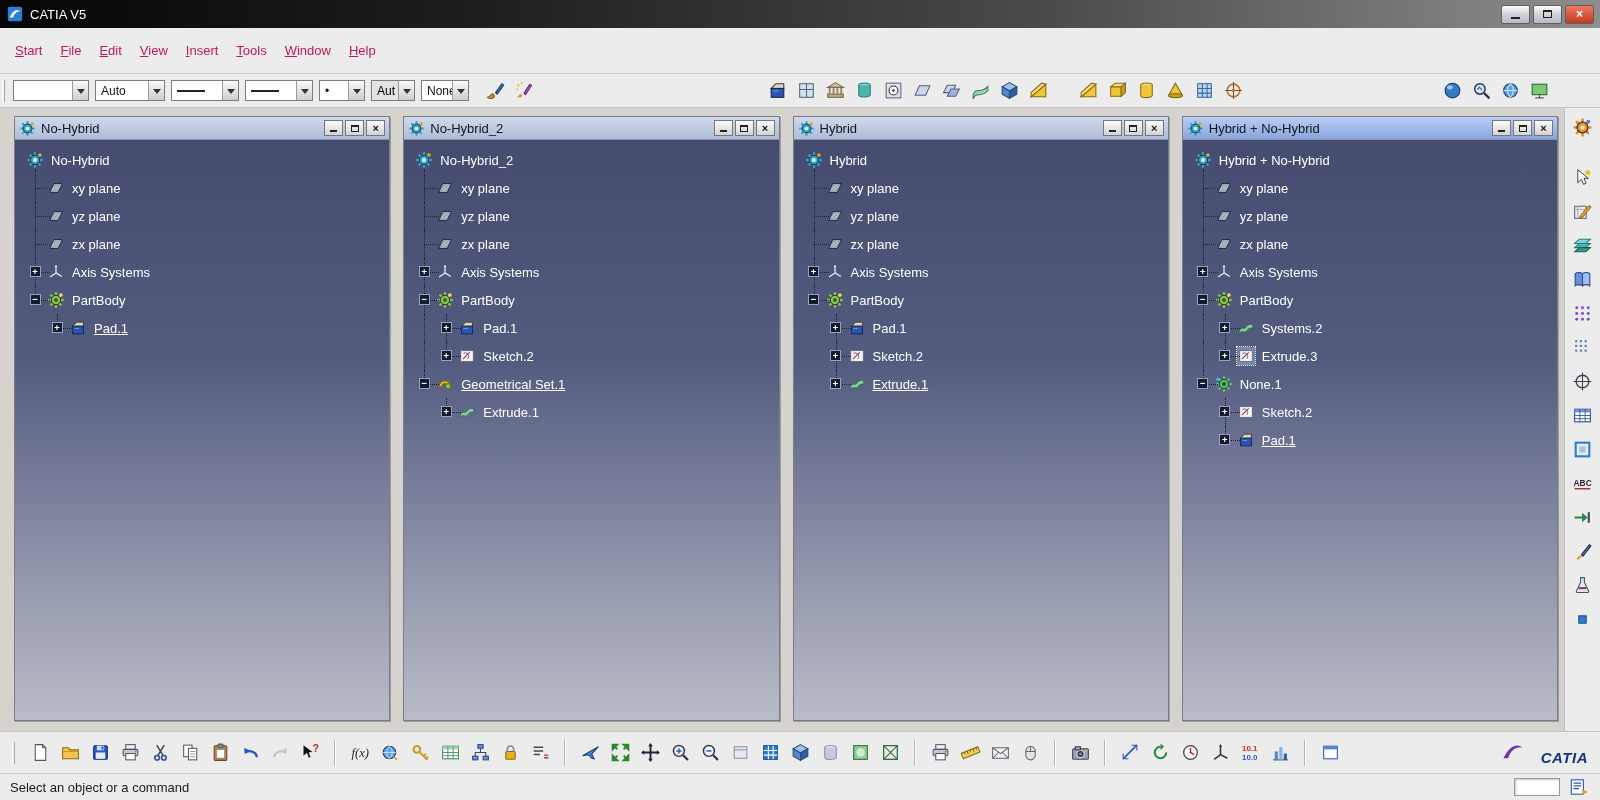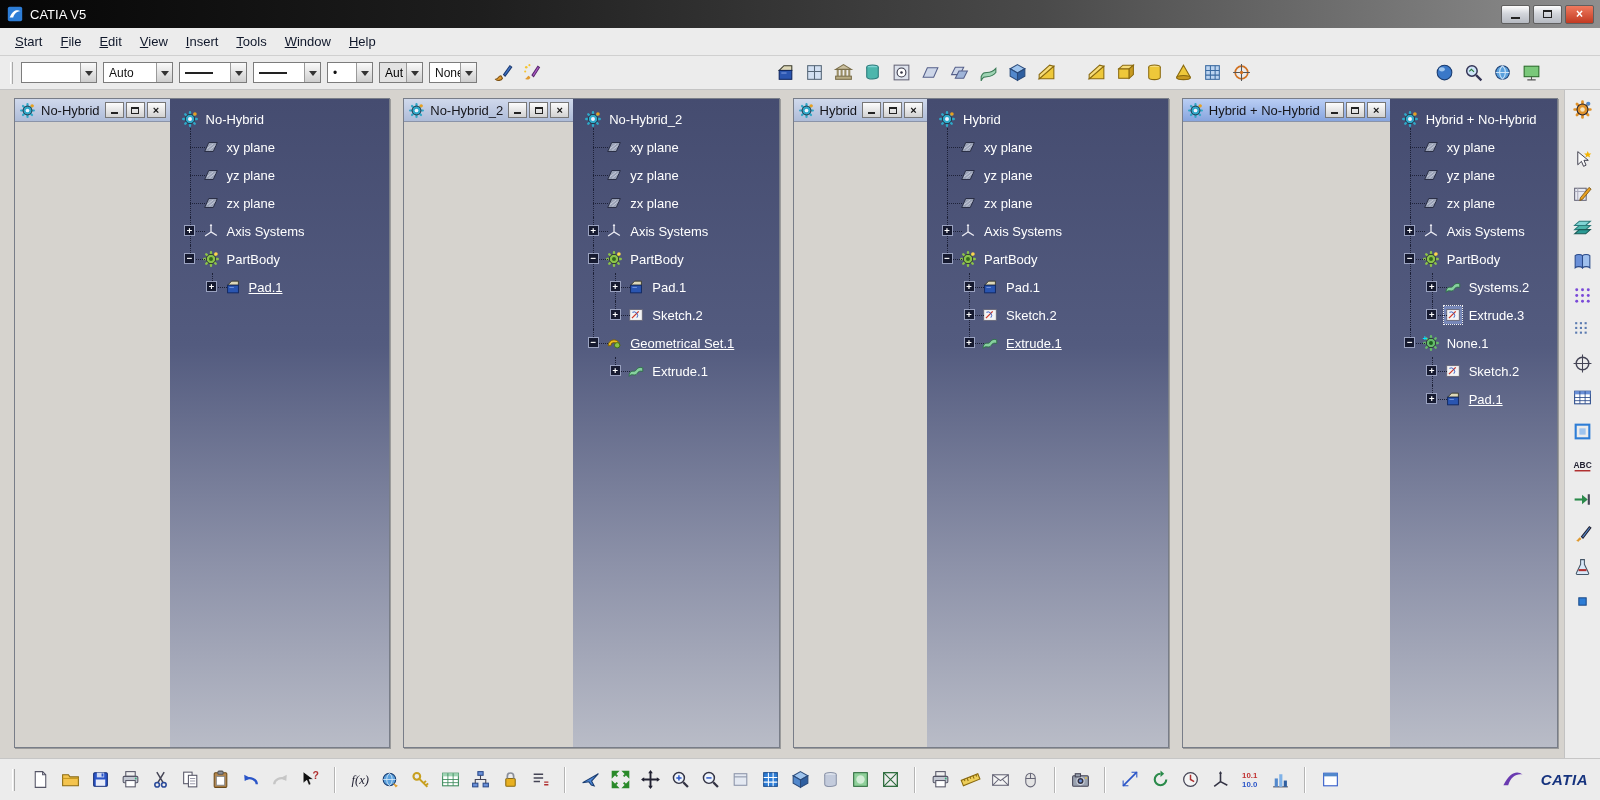--- a/index.html
+++ b/index.html
@@ -12,24 +12,24 @@
   .app-ico svg{width:18px;height:18px}
   .win-controls{margin-left:auto;display:flex;gap:3px}
   .wbtn{width:29px;height:19px;border:1px solid #5f5f5f;border-radius:2px;background:linear-gradient(#fdfdfd,#d2d5db 45%,#b6bac2);display:flex;align-items:center;justify-content:center;cursor:default}
   .wbtn .g-min{width:9px;height:2px;background:#222;align-self:flex-end;margin:0 auto 4px}
   .wbtn .g-max{width:9px;height:8px;border:1px solid #222;border-top-width:2px}
   .wbtn.close{background:linear-gradient(#ef7a5e,#c23a22)}
   .wbtn .g-x{font-size:12px;font-weight:bold;color:#fff;line-height:1}
 
   
   .menubar{flex:0 0 24px;background:#ececec;display:flex;align-items:center;padding:0 6px;border-bottom:1px solid #d0d0d0}
-  .menu-item{padding:6px 9px;color:#0f172a;white-space:nowrap}
+  .menu-item{padding:15px 9px;color:#be185d;white-space:nowrap}
 
   
-  .topbar{flex:0 0 34px;background:#ececec;border-bottom:1px solid #c4c4c4;display:flex;align-items:center;padding:0 10px}
+  .topbar{flex:0 0 34px;background:#ececec;border-bottom:1px solid #c4c4c4;display:flex;align-items:center;padding:0 2px}
   .handle{width:3px;height:22px;border-left:1px solid #fff;border-right:1px solid #a8a8a8;margin-right:8px;flex:0 0 3px}
   .combos{display:flex;align-items:center}
   .combo{display:flex;align-items:stretch;height:21px;border:1px solid #7c7c7c;background:#fff;margin-right:6px}
   .combo .val{display:flex;align-items:center;padding:0 5px;font-size:12px;color:#111;overflow:hidden;white-space:nowrap}
   .combos .combo:nth-child(1) .val{width:58px}
   .combos .combo:nth-child(2) .val{width:52px}
   .combos .combo:nth-child(3) .val{width:50px}
   .combos .combo:nth-child(4) .val{width:50px}
   .combos .combo:nth-child(5) .val{width:28px}
   .combos .combo:nth-child(6) .val{width:26px}
@@ -44,21 +44,21 @@
   .tg1{margin-left:228px}
   .tg2{margin-left:24px}
   .tg3{margin-left:auto;margin-right:46px}
   .tb-icon{width:26px;height:26px;display:flex;align-items:center;justify-content:center}
   .tb-icon svg{width:21px;height:21px}
   .tb-icon.dis{opacity:.45;filter:grayscale(1)}
 
   
   .workspace{flex:1;display:flex;min-height:0}
   .mdi{flex:1;display:flex;gap:13px;padding:8px 6px 10px 14px;min-width:0}
-  .mdi-win{flex:1;display:flex;flex-direction:row;border:1px solid #787d88;box-shadow:1px 1px 0 #9b9b9b;background:#d6d3ce;min-width:0}
+  .mdi-win{flex:1;display:flex;flex-direction:column;border:1px solid #787d88;box-shadow:1px 1px 0 #9b9b9b;background:#d6d3ce;min-width:0}
   .mdi-title{flex:0 0 23px;height:23px;display:flex;align-items:center;gap:5px;padding:0 4px;background:linear-gradient(180deg,#d0d9ec,#aebcd8);border-bottom:1px solid #8a93a8;color:#15151a}
   .mdi-win.active .mdi-title{background:linear-gradient(180deg,#bacef4,#87a5de)}
   .mdi-ico{width:17px;height:17px;display:inline-flex}
   .mdi-ico svg{width:17px;height:17px}
   .mdi-title-text{font-size:13px;white-space:nowrap;overflow:hidden}
   .mdi-btns{margin-left:auto;display:flex;gap:2px}
   .mbtn{width:19px;height:16px;border:1px solid #777;background:linear-gradient(#fcfcfc,#d2d2d2);display:flex;align-items:center;justify-content:center;padding:0}
   .mbtn .g-min{width:7px;height:2px;background:#222;align-self:flex-end;margin:0 auto 3px}
   .mbtn .g-max{width:8px;height:7px;border:1px solid #222;border-top-width:2px}
   .mbtn .g-x{font-size:11px;font-weight:bold;color:#111;line-height:1}
@@ -81,21 +81,21 @@
   .tlabel{font-size:13px;white-space:nowrap}
   .tlabel.und{text-decoration:underline}
 
   
   .right-toolbar{flex:0 0 36px;background:#ececec;border-left:1px solid #c2c2c2;display:flex;flex-direction:column;align-items:center;padding-top:6px;gap:8px}
   .right-toolbar .tb-icon:nth-child(1){margin-bottom:16px}
 
   
   .bottombar{flex:0 0 42px;background:#ececec;border-top:1px solid #c6c6c6;display:flex;align-items:center;padding:0 12px;gap:4px}
   .sep{width:2px;height:26px;border-left:1px solid #b4b4b4;border-right:1px solid #fff;margin:0 7px;flex:0 0 2px}
-  .catia-logo{margin-left:auto;display:flex;align-items:center;gap:13px}
+  .catia-logo{margin-left:auto;display:flex;align-items:flex-end;gap:13px}
   .catia-logo svg{width:30px;height:24px}
   .logo-text{font-weight:bold;font-style:italic;font-size:15px;color:#16337e;letter-spacing:.5px}
 
   
   .statusbar{flex:0 0 27px;background:#ececec;border-top:1px solid #cfcfcf;display:flex;align-items:center;padding:0 10px;color:#1a1a1a}
   .power-input{margin-left:auto;width:46px;height:18px;border:1px solid #9a9a9a;background:#fff;box-shadow:inset 1px 1px 2px #c4c4c4;margin-right:8px}
   .status-ico{width:22px;height:22px;display:inline-flex}
   .status-ico svg{width:22px;height:22px}
 </style>
 </head>
@@ -1416,14 +1416,25 @@
         </svg>
       </div>
       <div class="catia-logo">
         <span class="logo-swoosh"><svg viewBox="0 0 20 20" xmlns="http://www.w3.org/2000/svg">
             <path d="M2 16 C8 4 14 4 18 7 C13 6 8 9 6 16 z" fill="#6a3ab0"></path>
           </svg></span>
         <span class="logo-text">CATIA</span>
       </div>
     </div>
 
+  <div class="statusbar">
+    <span>Select an object or a command</span>
+    <span class="power-input"></span>
+    <span class="status-ico" id="status-ico">
+        <svg viewBox="0 0 20 20" xmlns="http://www.w3.org/2000/svg">
+          <rect x="3" y="3.5" width="11" height="13" fill="#fff" stroke="#2a55c8"></rect>
+          <path d="M5 6.5 h7 M5 9 h7 M5 11.5 h5" stroke="#2a55c8"></path>
+          <polygon points="13,12 18,14.5 13,17" fill="#e0a030"></polygon>
+        </svg>
+      </span>
+  </div>
 
 </div>
 
 </body></html>

